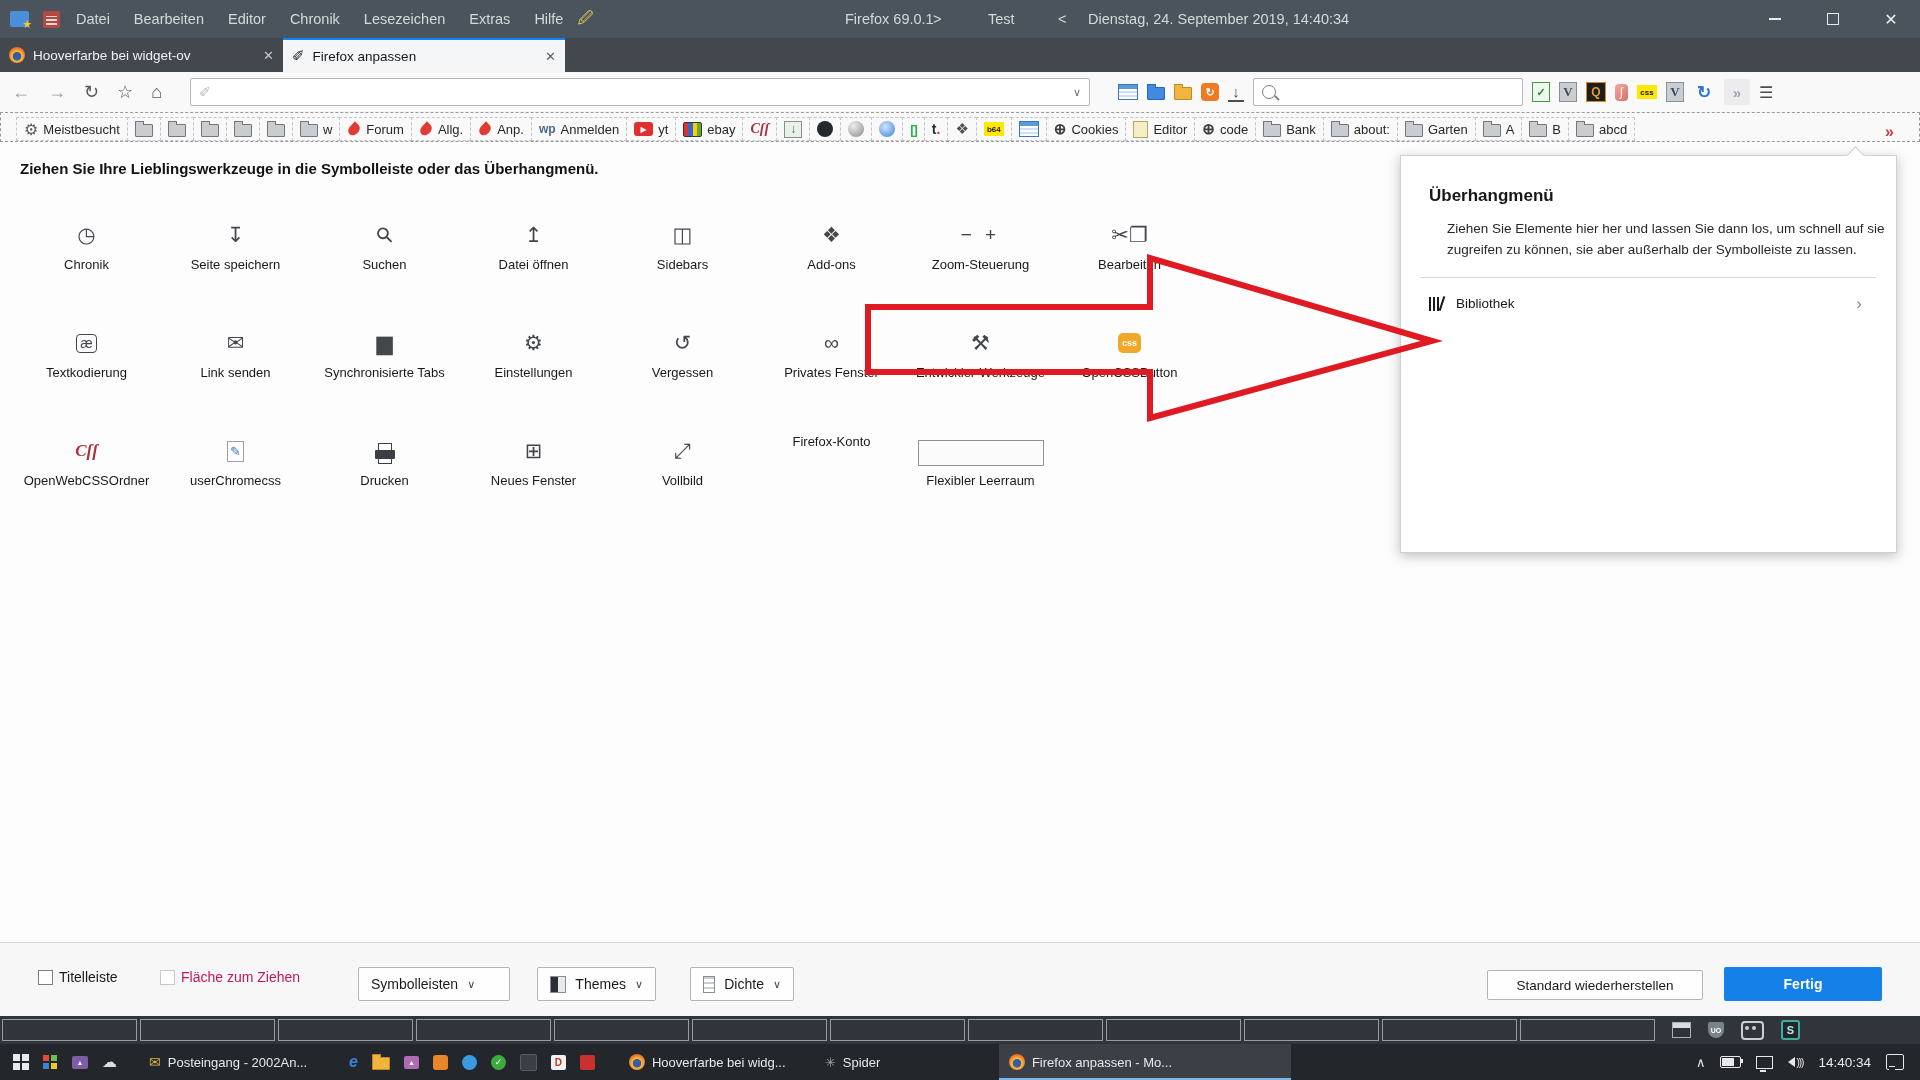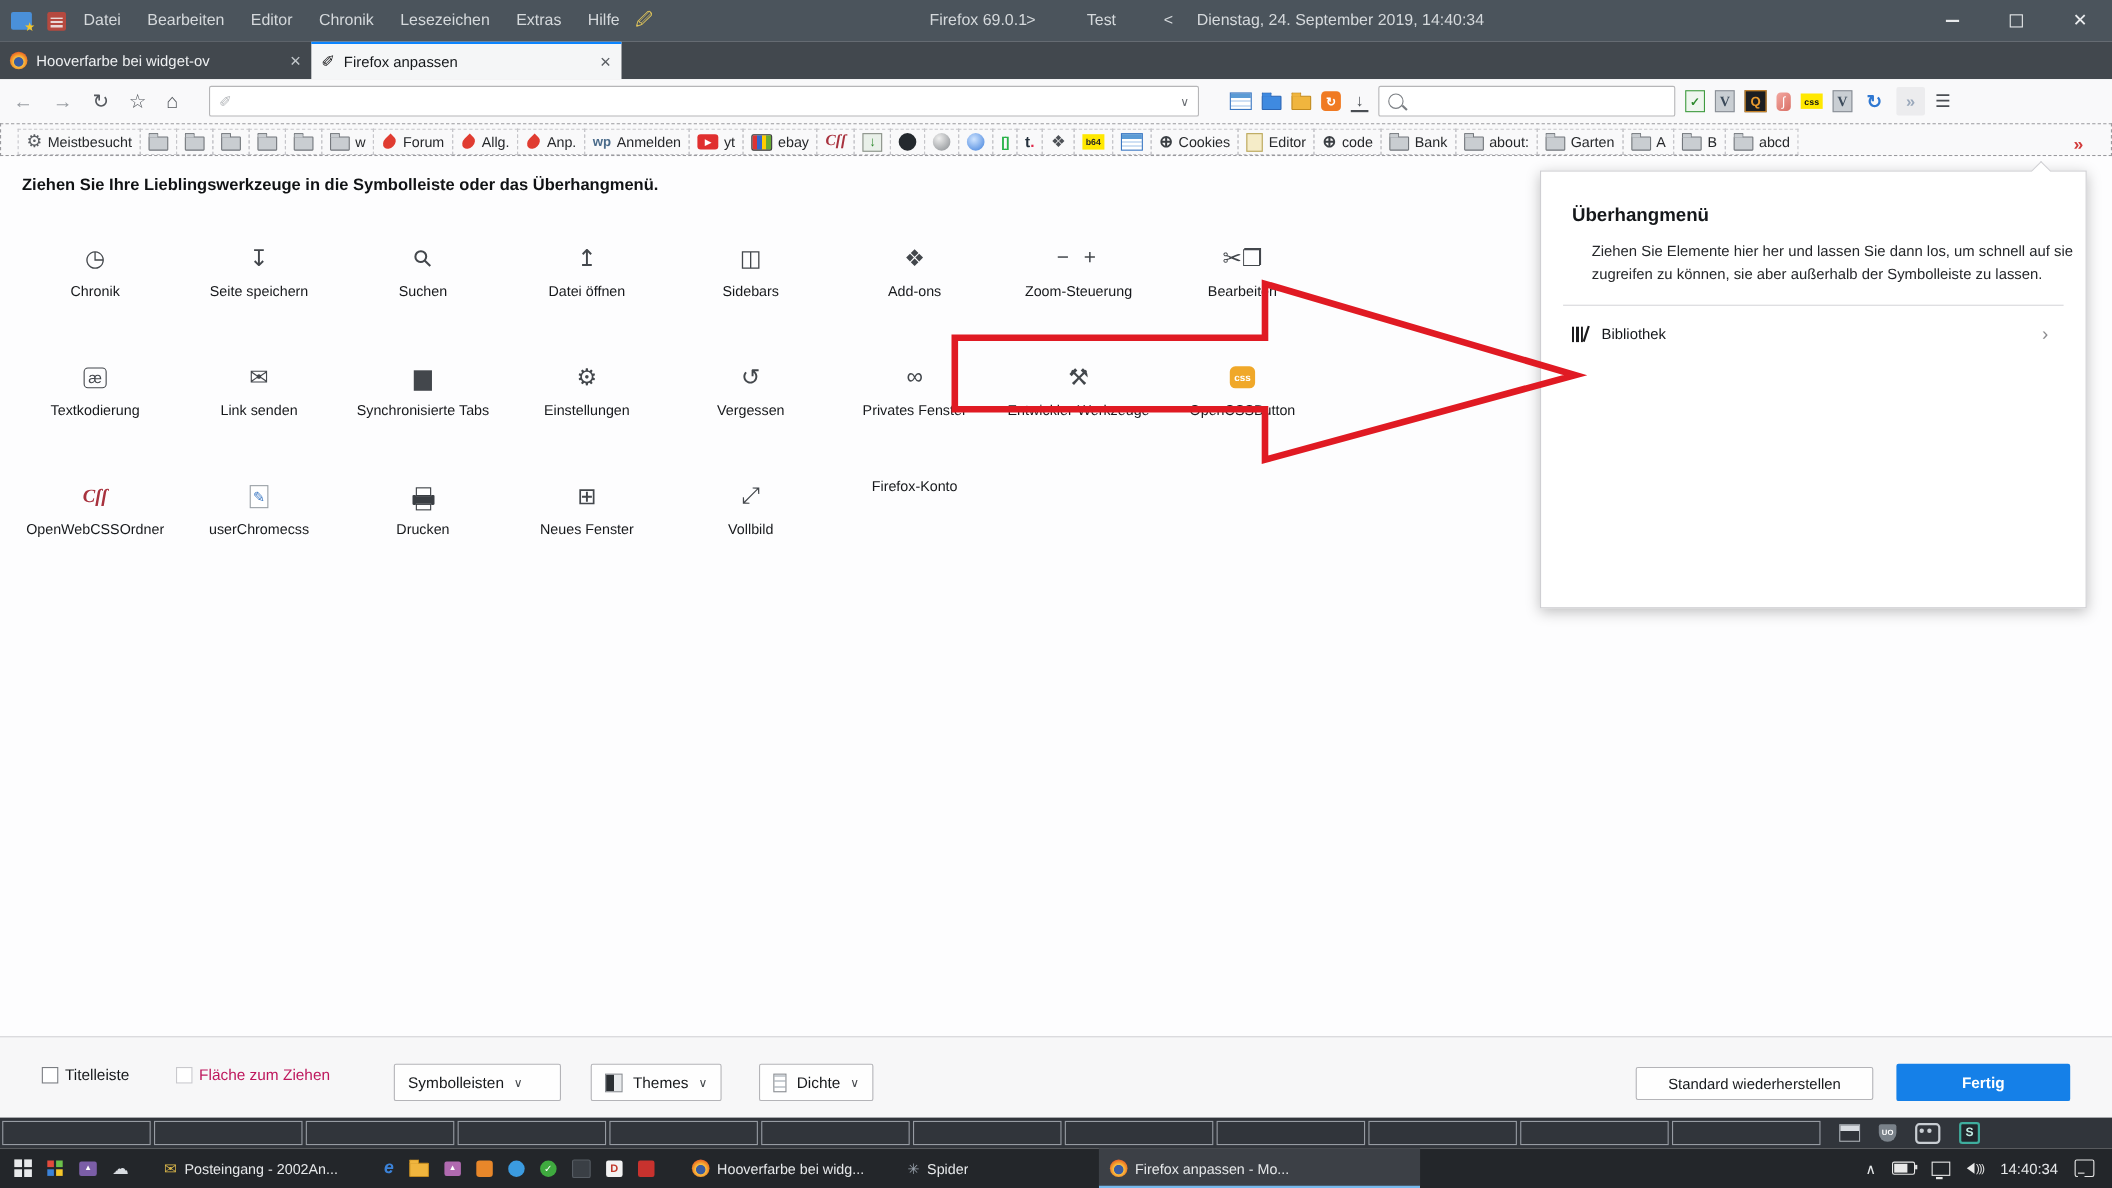--- a/index.html
+++ b/index.html
@@ -667,20 +667,26 @@
             <span>⤢</span>
           </div>
           <div class="wlabel">Vollbild</div>
         </div>
 
         <div class="widget" data-kind="labelonly">
 
           <div class="wlabel">Firefox-Konto</div>
         </div>
 
+        <div class="widget" data-kind="spacer">
+          <div class="wicon">
+            <span></span>
+          </div>
+          <div class="wlabel">Flexibler Leerraum</div>
+        </div>
       </div>
 
     <div class="panel">
       <div class="panel-title">Überhangmenü</div>
       <div class="panel-desc">Ziehen Sie Elemente hier her und lassen Sie dann los, um schnell auf sie zugreifen zu können, sie aber außerhalb der Symbolleiste zu lassen.</div>
       <div class="panel-div"></div>
       <div class="panel-item">
         <span class="lib-icon"></span>
         <span class="plabel">Bibliothek</span>
         <span class="chev">›</span>

